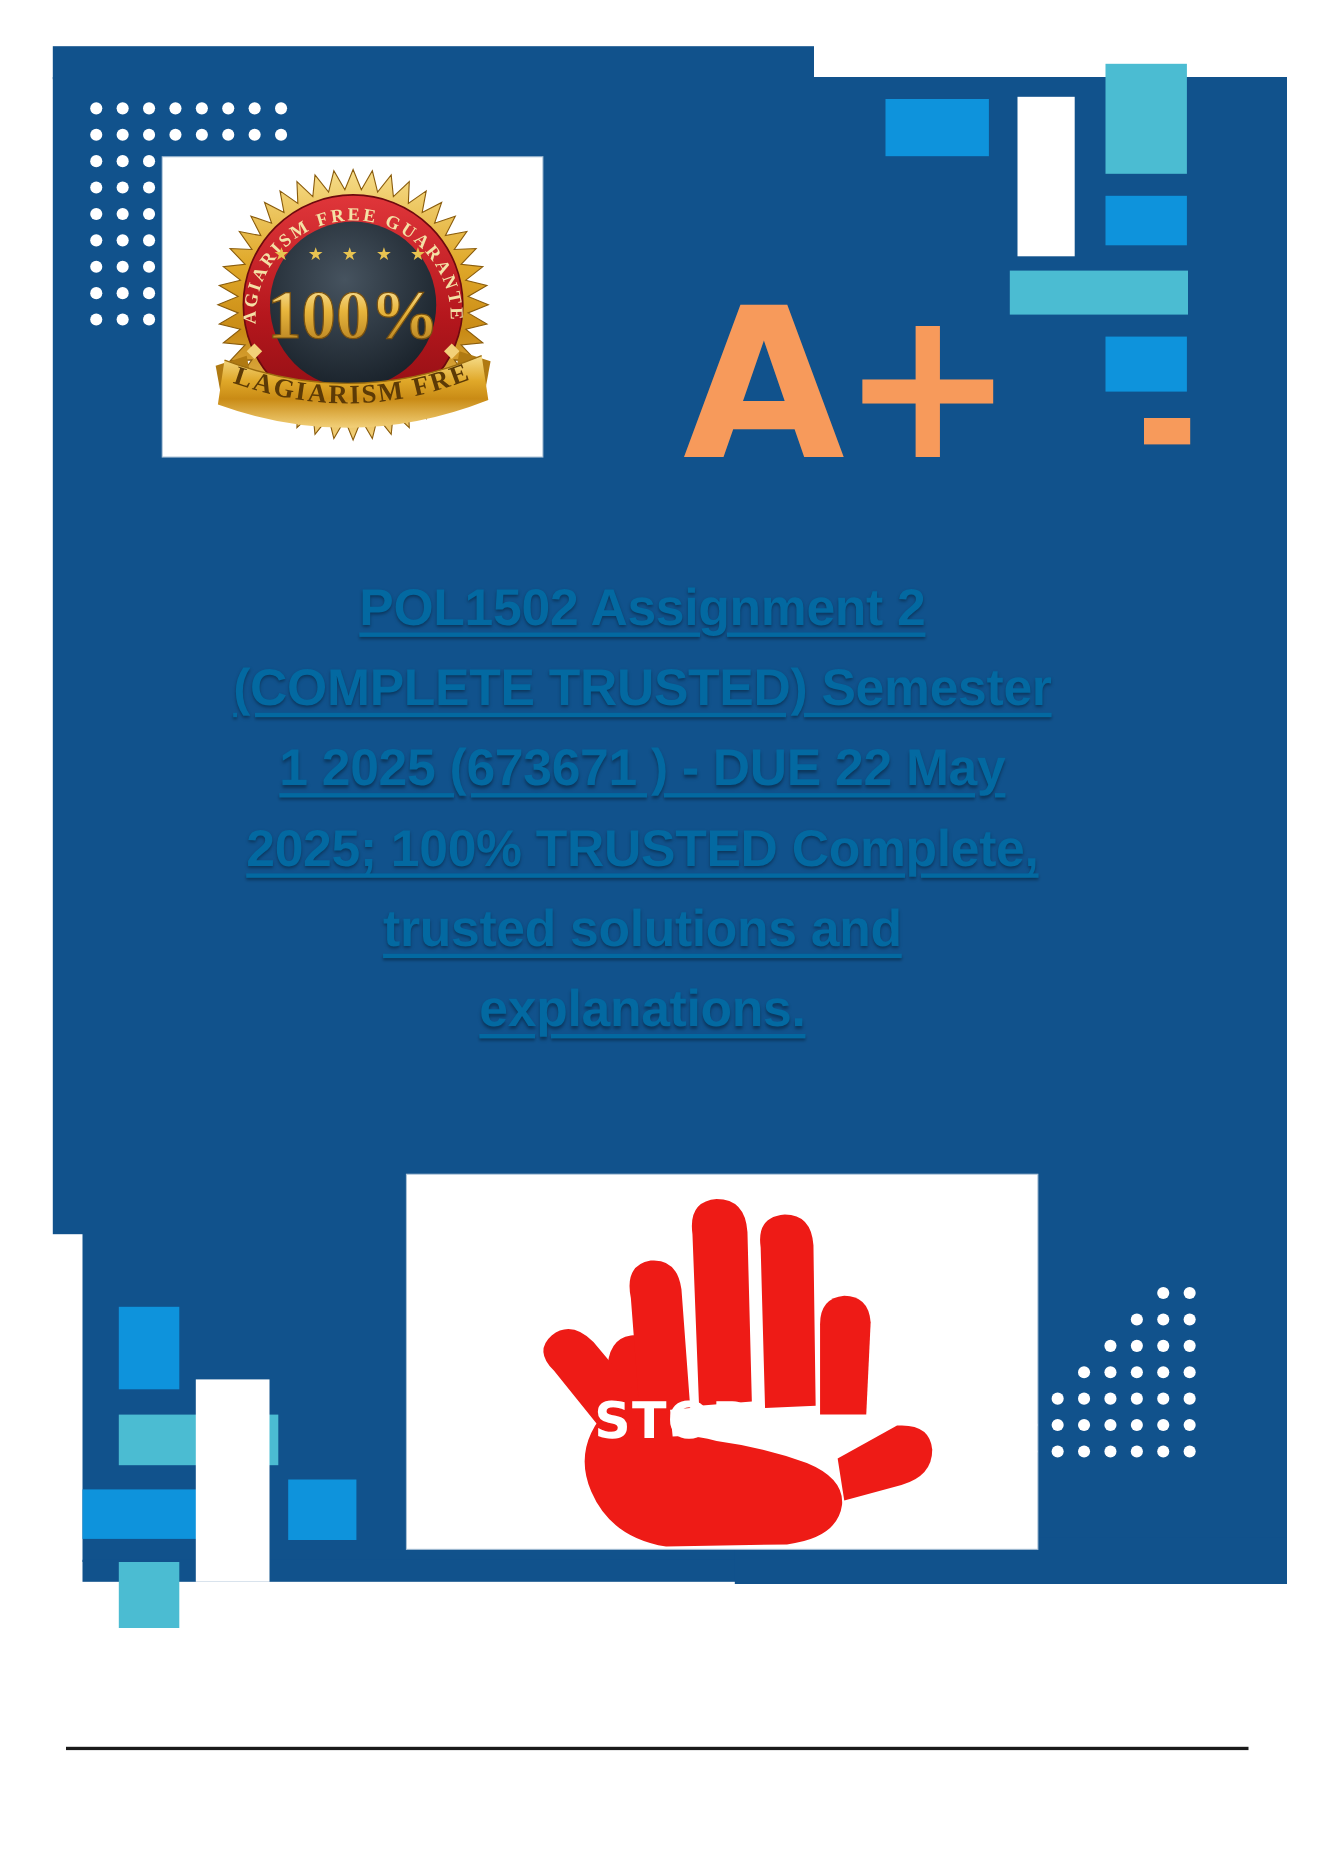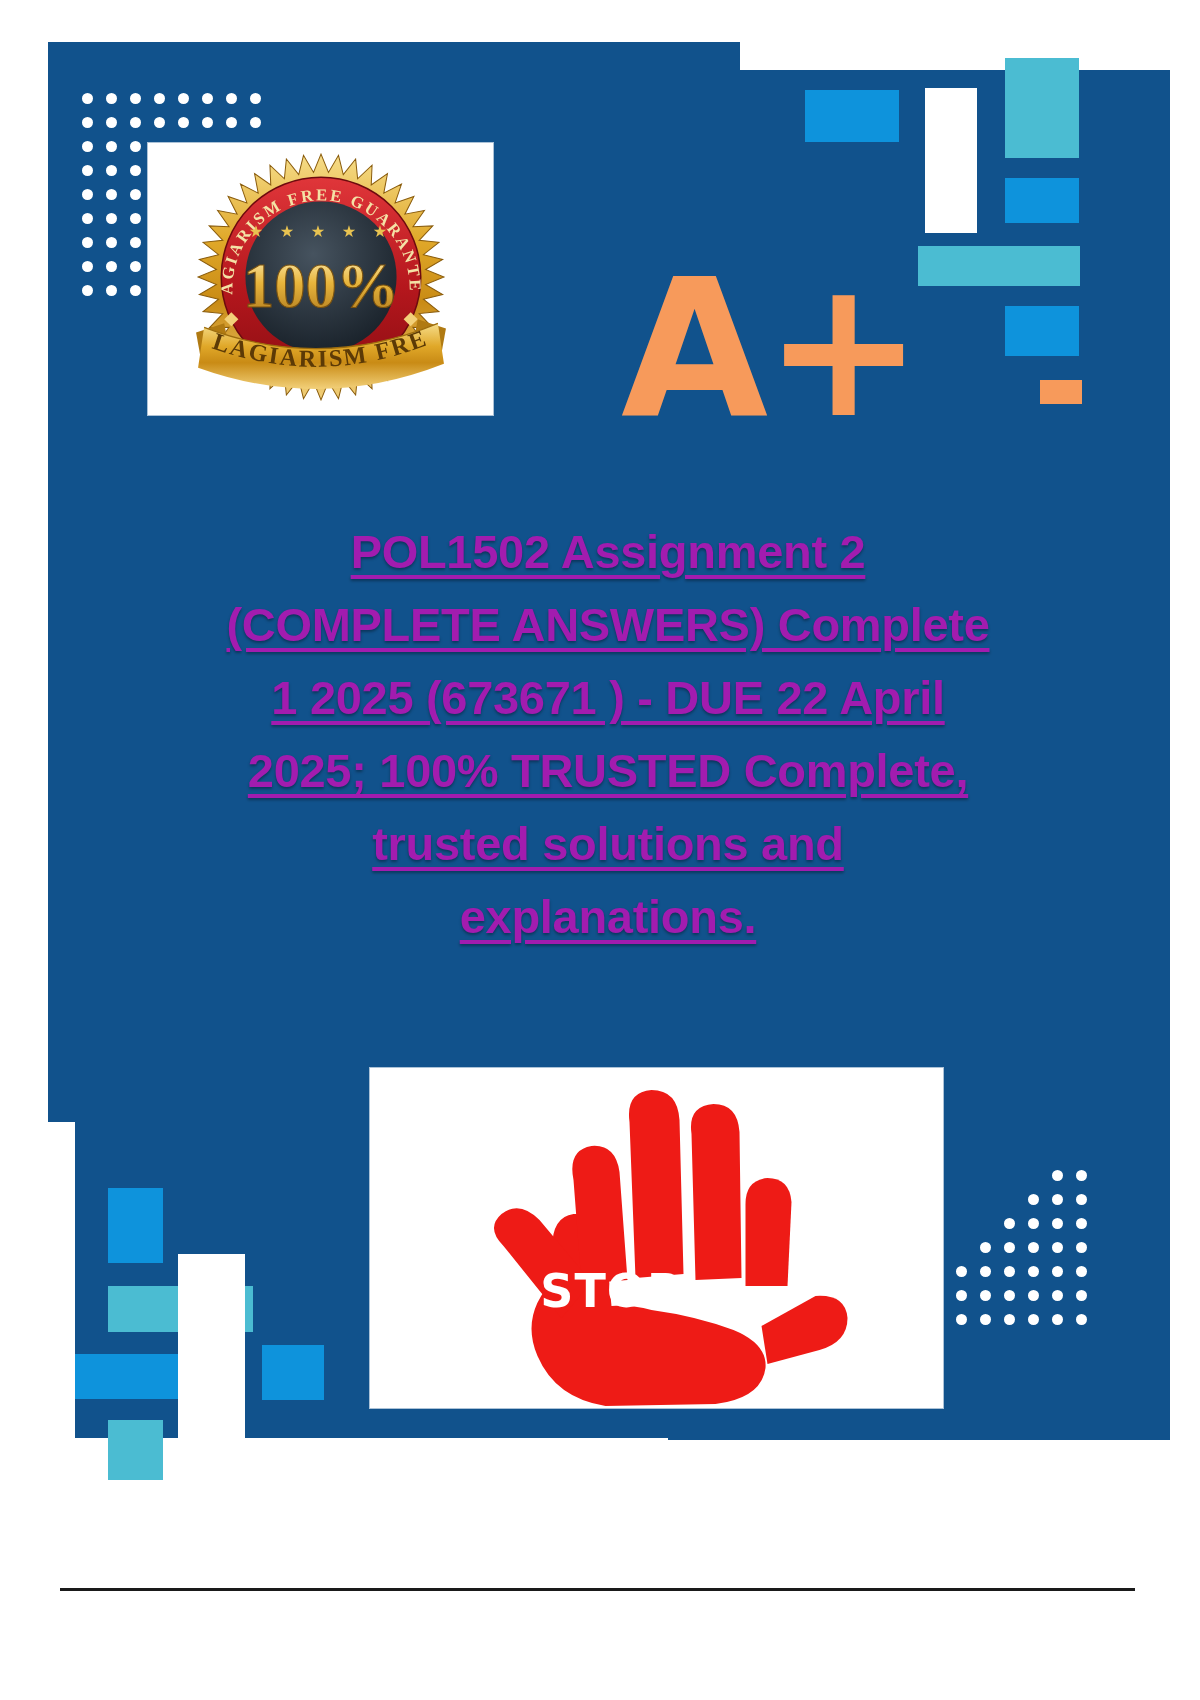--- a/index.html
+++ b/index.html
@@ -34,22 +34,22 @@
   #seal{position:absolute;left:50%;top:50%;transform:translate(-50%,-50%);
         width:262px;height:262px;}
 
   
   #aplus{position:absolute;left:600px;top:262px;width:340px;height:175px;
          color:#f79a5b;font-weight:700;font-size:190px;line-height:175px;
          letter-spacing:-4px;font-family:"DejaVu Sans",sans-serif;
          text-align:center;}
 
   
-  #headline{position:absolute;left:48px;top:515px;width:1120px;
-            text-align:center;color:#a21caf;font-weight:700;
+  #headline{position:absolute;left:24px;top:515px;width:1120px;
+            text-align:center;color:#0369a1;font-weight:700;
             font-size:47px;line-height:73px;letter-spacing:-0.3px;
             text-decoration:underline;text-underline-offset:7px;
             text-decoration-thickness:4px;
             text-shadow:0 2px 3px rgba(0,0,0,.35);}
 
   
   #stop-card{left:370px;top:1068px;width:573px;height:340px;}
   #stop-svg{position:absolute;left:0;top:0;width:100%;height:100%;}
   #stop-word{position:absolute;left:0;top:196px;width:482px;text-align:center;
              color:#ffffff;font-weight:700;font-size:46px;letter-spacing:1px;
@@ -227,22 +227,22 @@
       <text font-size="24" font-weight="700" fill="#5c3a06" font-family="'Liberation Serif',serif" letter-spacing="2">
         <textPath href="#ribbonpath" startOffset="50%" text-anchor="middle">PLAGIARISM FREE</textPath>
       </text>
     </svg>
   </div>
 
   <div id="aplus">A+</div>
 
   <div id="headline">
       <div>POL1502 Assignment 2</div>
-      <div>(COMPLETE ANSWERS) Complete</div>
-      <div>1 2025 (673671 ) - DUE 22 April</div>
+      <div>(COMPLETE TRUSTED) Semester</div>
+      <div>1 2025 (673671 ) - DUE 22 May</div>
       <div>2025; 100% TRUSTED Complete,</div>
       <div>trusted solutions and</div>
       <div>explanations.</div>
     </div>
 
   <div class="card" id="stop-card">
     <svg id="stop-svg" viewBox="0 0 482 340">
       <g fill="#ee1b16">
 
         <path d="M140,210 Q128,150 158,146 Q186,144 192,196 L196,238

